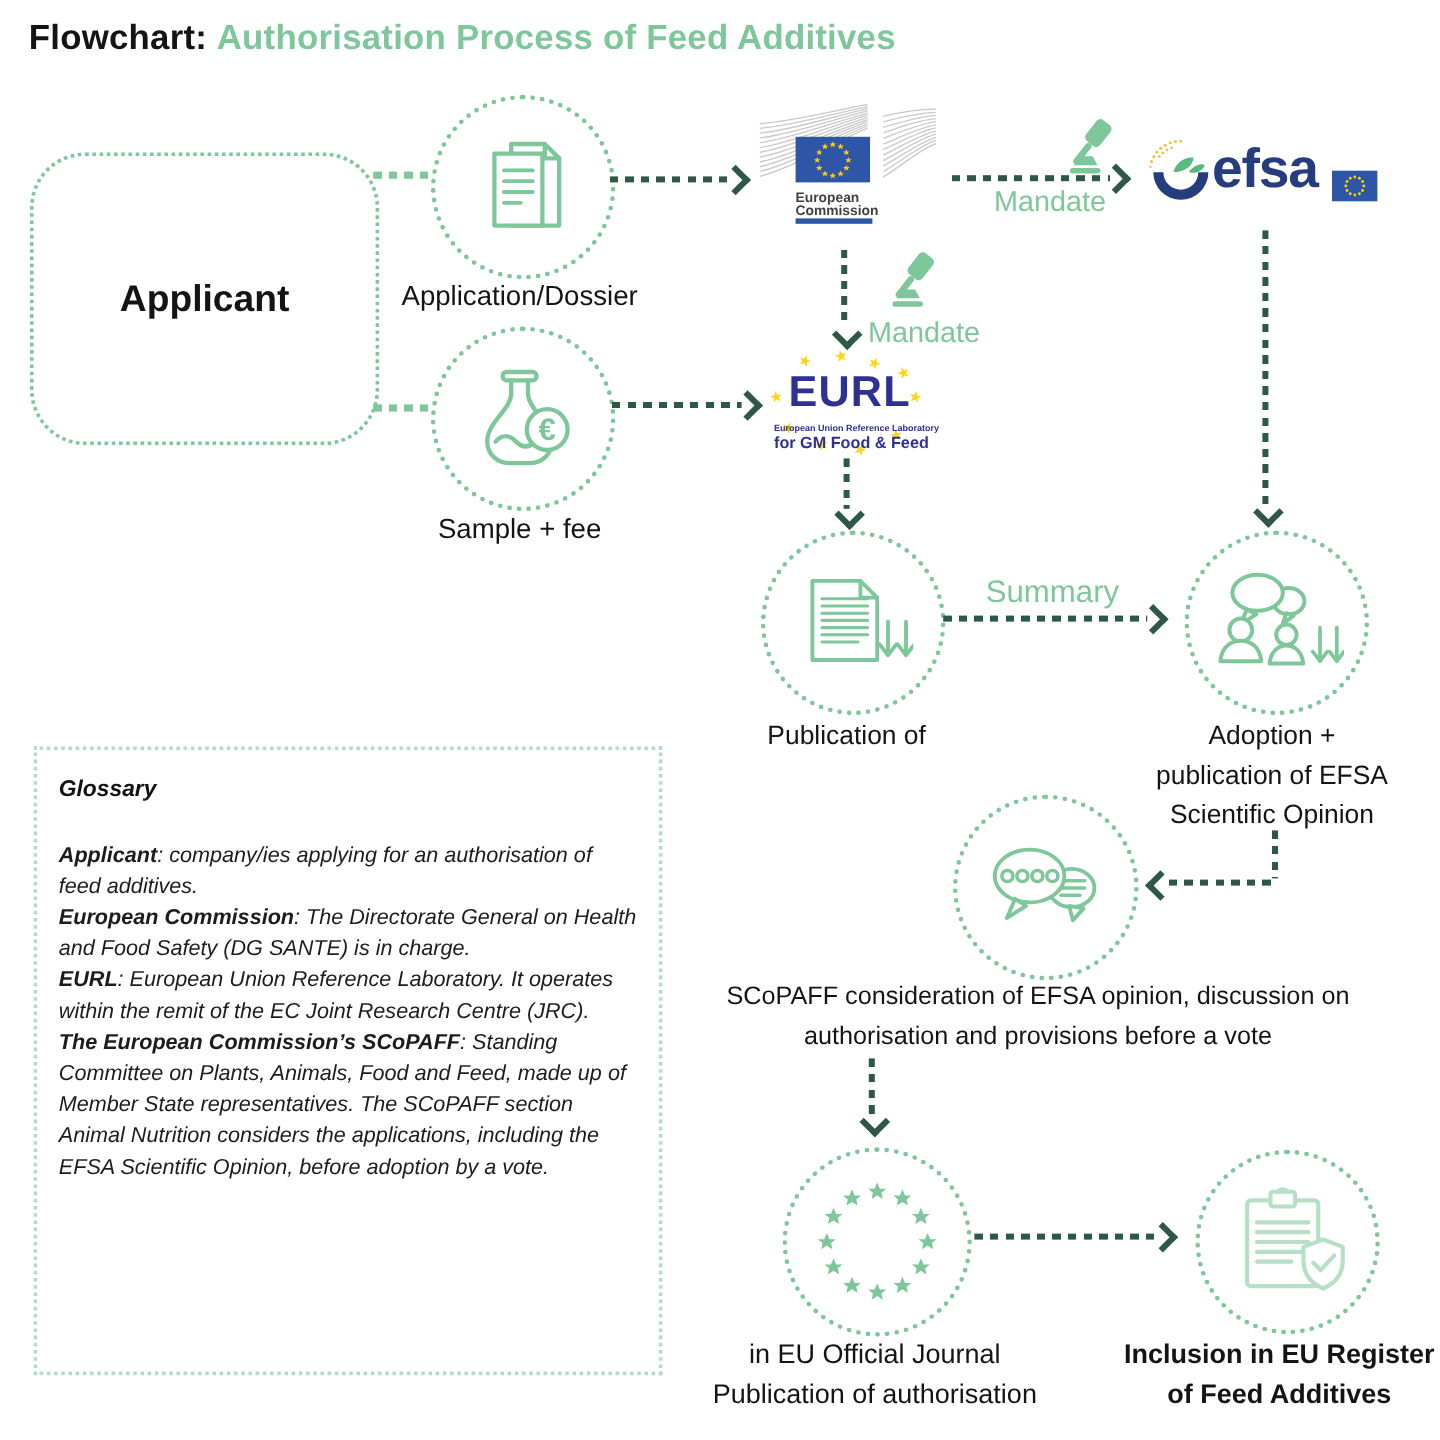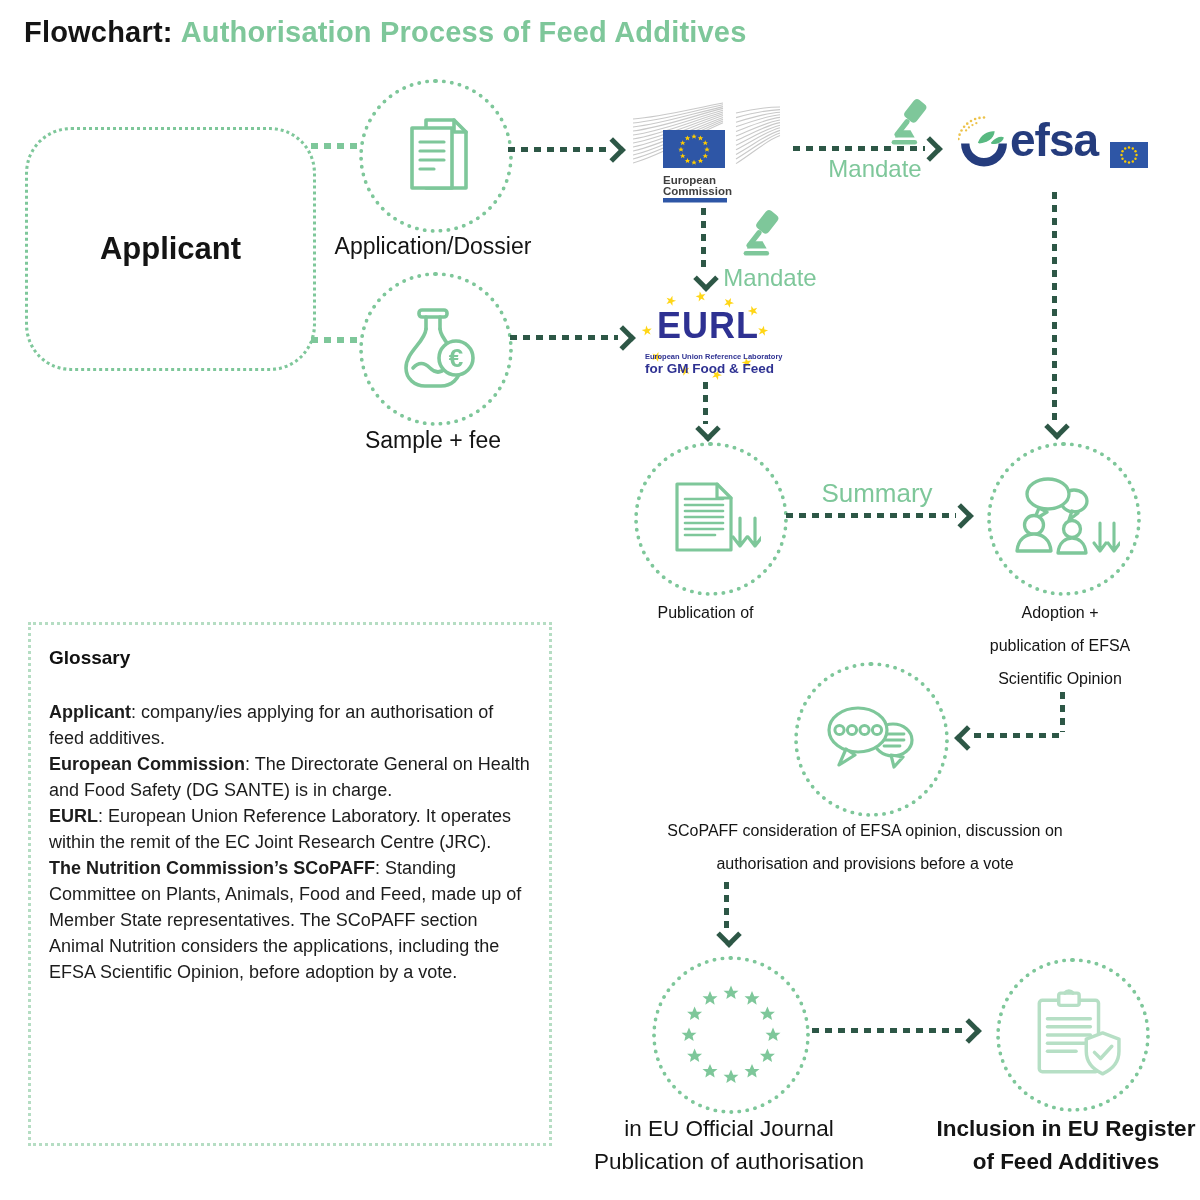--- a/index.html
+++ b/index.html
@@ -28,28 +28,28 @@
   .dash-box{border:3px dotted var(--green);border-radius:46px;}
   .circle{border:4px dotted var(--green);border-radius:50%;display:flex;align-items:center;justify-content:center;background:#fff;}
   .dash-h{height:6px;background:repeating-linear-gradient(90deg,var(--green) 0 7px,transparent 7px 13px);}
   .dash-h.dark{height:5px;background:repeating-linear-gradient(90deg,var(--dark) 0 7px,transparent 7px 13px);}
   .dash-v{width:5px;background:repeating-linear-gradient(180deg,var(--dark) 0 7px,transparent 7px 13px);}
   .chev{width:13px;height:13px;border-top:5px solid var(--dark);border-right:5px solid var(--dark);}
   .chev.r{transform:rotate(45deg);}
   .chev.d{transform:rotate(135deg);}
   .chev.l{transform:rotate(225deg);}
   
-  .lbl{text-align:center;font-size:16px;line-height:33px;color:var(--ink);}
+  .lbl{text-align:center;font-size:22px;line-height:33px;color:var(--ink);}
   .lbl span{display:block;white-space:nowrap;}
   .lbl.bold{font-weight:800;}
   .glabel{color:var(--green);font-size:24px;text-align:center;white-space:nowrap;}
   .applicant-box{display:flex;align-items:center;justify-content:center;}
   .applicant-box .name{font-size:31px;font-weight:800;}
   
-  .glossary{border:3px dotted var(--green-border-light);padding:22px 18px 0 18px;box-sizing:border-box;}
+  .glossary{border:3px dotted var(--green-border-light);padding:22px 18px 0 18px;box-sizing:border-box;font-style:italic;}
   .glossary h3{margin:0 0 30px 0;font-size:19px;font-weight:800;color:#111;}
   .g-entry{font-size:18px;line-height:26px;color:#1c1c1c;}
   .g-term{font-weight:800;}
   
   .ec-text{font-size:11.5px;fill:#3f3f3f;font-weight:600;font-family:"Liberation Sans",sans-serif;}
   
   .efsa-word{font-size:46px;font-weight:700;color:var(--navy-efsa);line-height:60px;letter-spacing:-1px;}
   
   .eurl{width:126px;height:86px;}
   .eurl .word{position:absolute;left:0;top:8px;width:100%;text-align:center;font-size:36px;font-weight:800;color:var(--navy-eurl);letter-spacing:1px;line-height:40px;}
@@ -110,21 +110,21 @@
 </div>
 <div class="abs lbl" style="left:333px;top:424px;width:200px;font-size:23px;">
   <span>Sample + fee</span>
 </div>
 
 <div class="abs dash-h dark" style="left:508px;top:147px;width:100px;"></div>
 <div class="abs chev r" style="left:604px;top:141px;"></div>
 <div class="abs dash-h dark" style="left:510px;top:335px;width:108px;"></div>
 <div class="abs chev r" style="left:614px;top:329px;"></div>
 
-<div class="abs" style="left:633px;top:97px;width:148px;height:108px;text-align:right;">
+<div class="abs" style="left:633px;top:81px;width:148px;height:108px;text-align:right;">
   <svg width="148" height="108" viewBox="0 0 148 108">
     <g fill="none" stroke="#c9c9c9" stroke-width="1.1">
       <path d="M0,22 C28,20 58,12 90,6"></path>
       <path d="M0,26 C28,23.5 58,14.5 90,7.8"></path>
       <path d="M0,30 C28,27 58,17 90,9.6"></path>
       <path d="M0,34 C28,30.5 58,19.5 90,11.4"></path>
       <path d="M0,38 C28,34 58,22 90,13.2"></path>
       <path d="M0,42 C28,37.5 58,24.5 90,15"></path>
       <path d="M0,46 C28,41 58,27 90,16.8"></path>
       <path d="M0,50 C28,44.5 58,29.5 90,18.6"></path>
@@ -332,21 +332,21 @@
       <path d="M25 49 l-7 16 16 -10 z"></path>
     </g>
     <g fill="none" stroke="#7ec79a" stroke-width="3">
       <circle cx="18.5" cy="30" r="4.6"></circle>
       <circle cx="31" cy="30" r="4.6"></circle>
       <circle cx="43.5" cy="30" r="4.6"></circle>
       <circle cx="56" cy="30" r="4.6"></circle>
     </g>
   </svg>
 </div>
-<div class="abs lbl" style="left:560px;top:814px;width:610px;font-size:16px;">
+<div class="abs lbl" style="left:560px;top:814px;width:610px;font-size:21px;">
   <span>SCoPAFF consideration of EFSA opinion, discussion on</span>
   <span>authorisation and provisions before a vote</span>
 </div>
 
 <div class="abs dash-v" style="left:724px;top:882px;height:48px;"></div>
 <div class="abs chev d" style="left:720px;top:926px;"></div>
 
 <div class="abs circle" style="left:652px;top:956px;width:150px;height:150px;">
   <svg width="150" height="150" viewBox="0 0 150 150">
     <g fill="#7ec79a">
@@ -392,14 +392,14 @@
 <div class="abs lbl bold" style="left:921px;top:1112px;width:290px;font-size:22.5px;">
   <span>Inclusion in EU Register</span>
   <span>of Feed Additives</span>
 </div>
 
 <div class="abs glossary" style="left:28px;top:622px;width:524px;height:524px;">
   <h3>Glossary</h3>
   <div class="g-entry"><span class="g-term">Applicant</span><span>: company/ies applying for an authorisation of feed additives.</span></div>
   <div class="g-entry"><span class="g-term">European Commission</span><span>: The Directorate General on Health and Food Safety (DG SANTE) is in charge.</span></div>
   <div class="g-entry"><span class="g-term">EURL</span><span>: European Union Reference Laboratory. It operates within the remit of the EC Joint Research Centre (JRC).</span></div>
-  <div class="g-entry"><span class="g-term">The Nutrition Commission’s SCoPAFF</span><span>: Standing Committee on Plants, Animals, Food and Feed, made up of Member State representatives. The SCoPAFF section Animal Nutrition considers the applications, including the EFSA Scientific Opinion, before adoption by a vote.</span></div>
+  <div class="g-entry"><span class="g-term">The European Commission’s SCoPAFF</span><span>: Standing Committee on Plants, Animals, Food and Feed, made up of Member State representatives. The SCoPAFF section Animal Nutrition considers the applications, including the EFSA Scientific Opinion, before adoption by a vote.</span></div>
 </div>
 
 </body></html>

